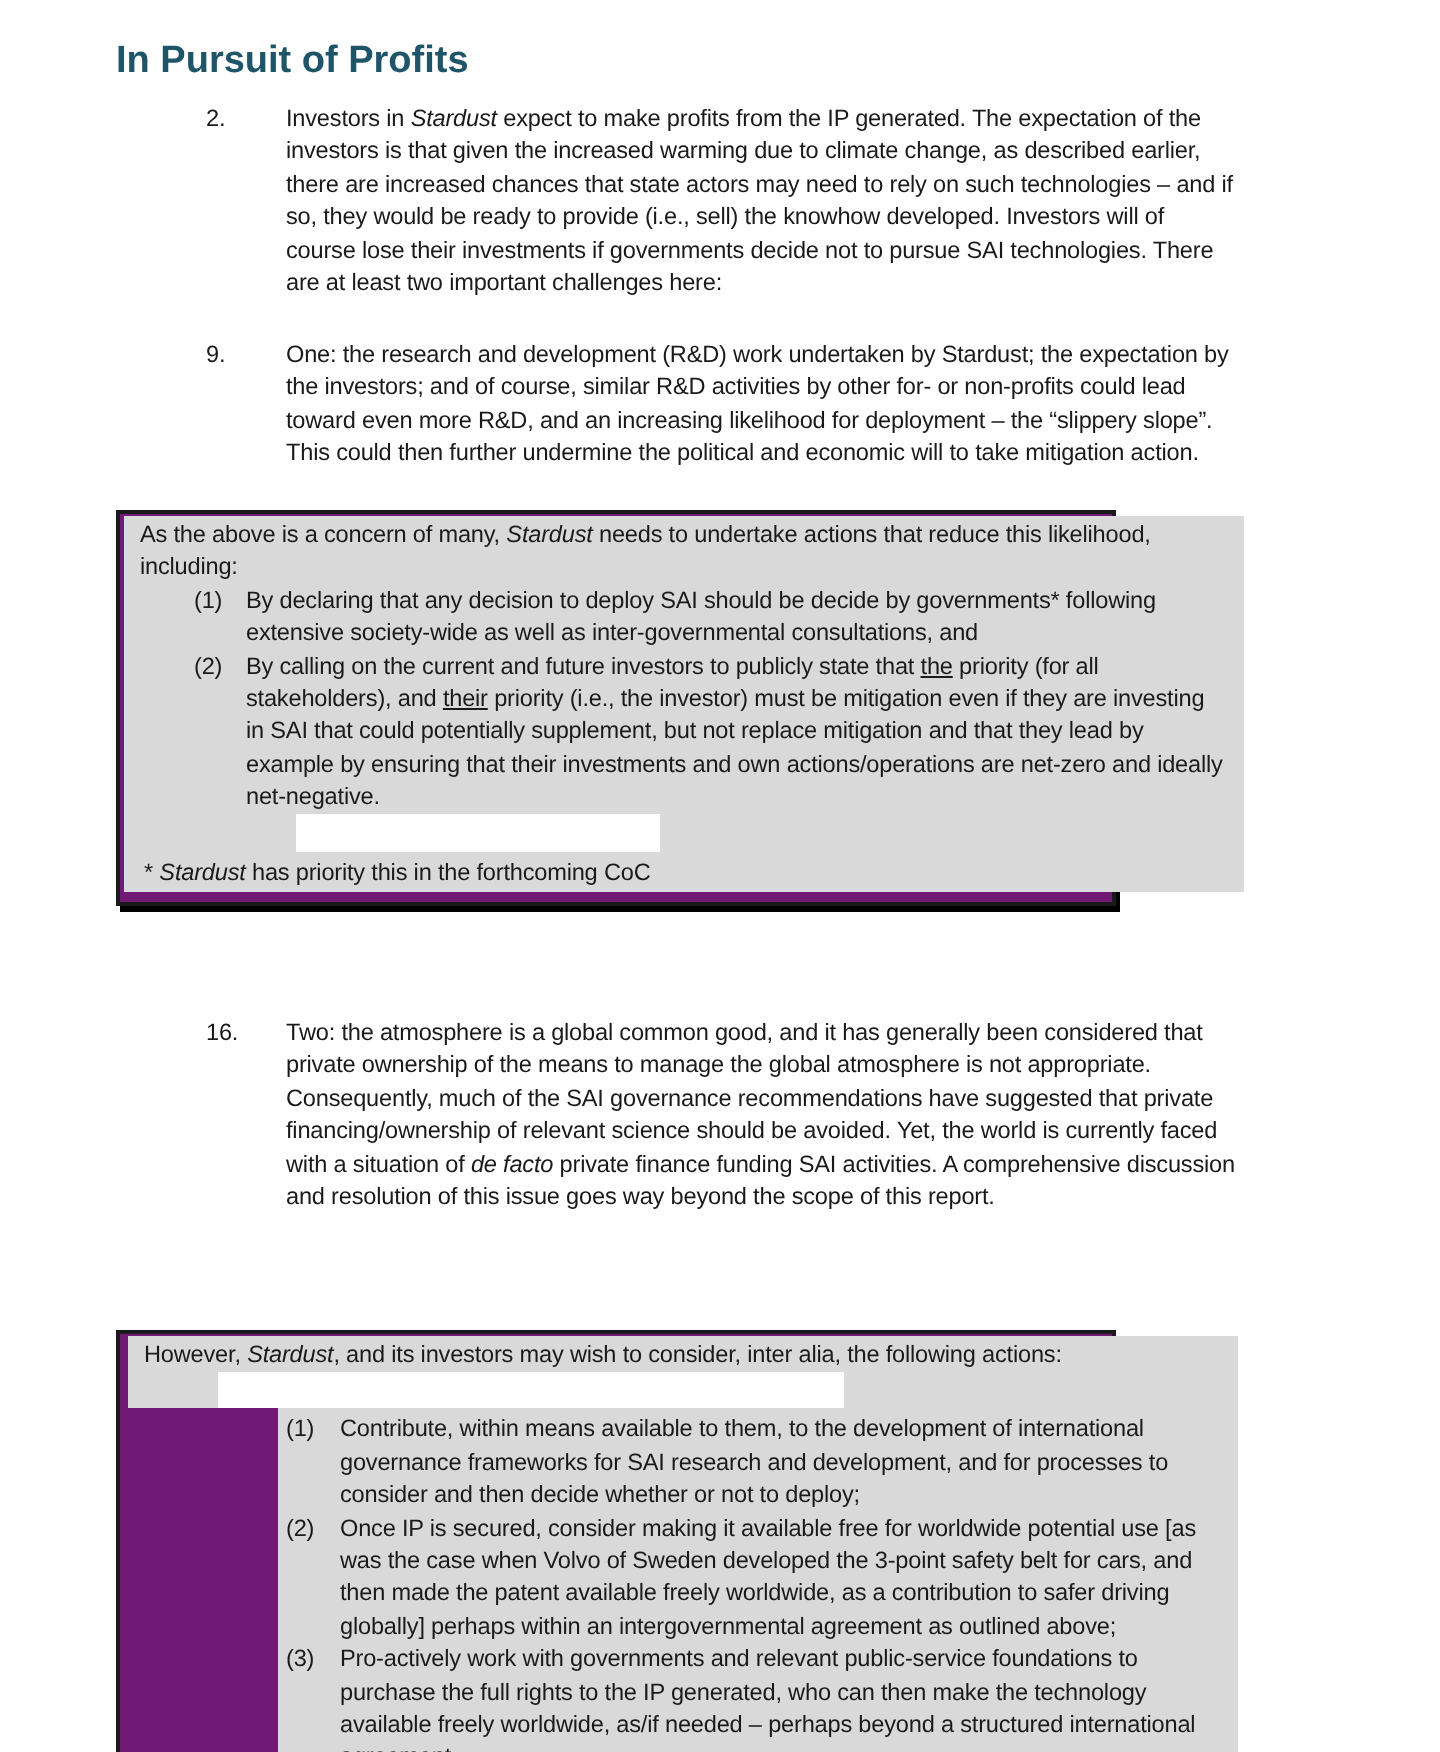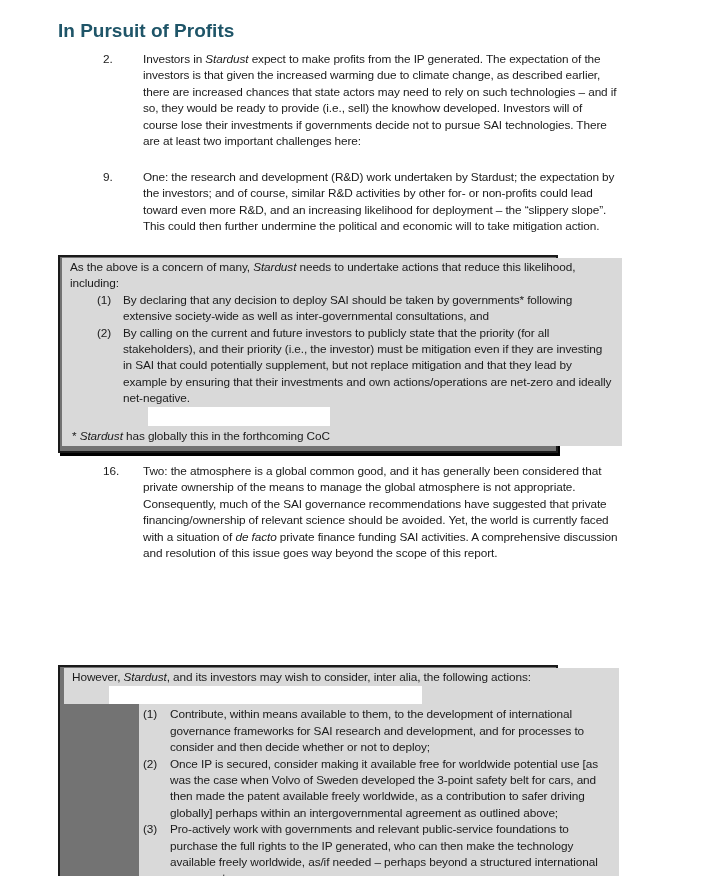--- a/index.html
+++ b/index.html
@@ -12,25 +12,25 @@
     position:absolute;left:58px;top:5px;
     font-size:19px;line-height:26px;font-weight:600;letter-spacing:0;
     color:#1f5568;
   }
   
   .para{position:absolute;left:103px;width:515px;display:flex;}
   .pnum{width:24px;flex-shrink:0;}
   .ptext{flex:1;margin-left:16px;}
   .p14{top:51px;}
   .p15{top:169px;}
-  .p16{top:463px;}
+  .p16{top:508px;}
   
   .sbox{
     position:absolute;left:58px;width:500px;box-sizing:border-box;
-    background:#737373;border:2px solid #1a1a1a;
+    background:#701a75;border:2px solid #1a1a1a;
     box-shadow:2px 3px 0 #000000;
   }
   .box1{top:255px;padding:1px 2px 5px 2px;}
   .box2{top:624px;padding:1px 2px 12px 2px;margin-top:41px;}
   .shade{background:#d9d9d9;}
   
   .b1-shade{width:560px;margin:0 auto;}
   .box-intro{padding:1px 8px 0 8px;}
   .b1-items{padding-left:35px;}
   .item{display:flex;}
@@ -44,21 +44,21 @@
   .footnote{padding:2px 8px 2px 10px;}
   
   .b2-intro{width:555px;box-sizing:border-box;margin-left:2px;background:#d9d9d9;padding:1px 8px;}
   .b2-gaprow{height:18px;display:flex;margin-left:2px;width:555px;background:#ffffff;}
   .b2-gaprow .g1{width:45px;}
   .b2-gaprow .w1{flex:1;background:#ffffff;}
   .b2-gaprow .g2{width:197px;}
   .b2-list{margin-left:77px;width:480px;box-sizing:border-box;background:#d9d9d9;padding:2px 8px 4px 0;}
   .b2-list .item-label{width:27px;padding-left:4px;box-sizing:content-box;}
   .seg-i{font-style:italic;}
-  .seg-u{}
+  .seg-u{text-decoration:underline;}
 </style>
 </head>
 <body>
 
 <div id="page">
 
   <h1 class="doc-title">In Pursuit of Profits</h1>
 
   <div class="para p14">
     <span class="pnum">2.</span>
@@ -69,33 +69,33 @@
     <span class="pnum">9.</span>
     <span class="ptext"><span>One: the research and development (R&amp;D) work undertaken by Stardust; the expectation by the investors; and of course, similar R&amp;D activities by other for- or non-profits could lead toward even more R&amp;D, and an increasing likelihood for deployment – the “slippery slope”. This could then further undermine the political and economic will to take mitigation action.</span></span>
   </div>
 
   <div class="sbox box1">
     <div class="b1-shade shade">
       <div class="box-intro"><span>As the above is a concern of many, </span><span class="seg-i">Stardust</span><span> needs to undertake actions that reduce this likelihood, including:</span></div>
       <div class="b1-items">
         <div class="item">
           <span class="item-label">(1)</span>
-          <span class="item-text"><span>By declaring that any decision to deploy SAI should be taken by governments* following extensive society-wide as well as inter-governmental consultations, and</span></span>
+          <span class="item-text"><span>By declaring that any decision to deploy SAI should be decide by governments* following extensive society-wide as well as inter-governmental consultations, and</span></span>
         </div>
         <div class="item">
           <span class="item-label">(2)</span>
           <span class="item-text"><span>By calling on the current and future investors to publicly state that </span><span class="seg-u">the</span><span> priority (for all stakeholders), and </span><span class="seg-u">their</span><span> priority (i.e., the investor) must be mitigation even if they are investing in SAI that could potentially supplement, but not replace mitigation and that they lead by example by ensuring that their investments and own actions/operations are net-zero and ideally net-negative.</span></span>
         </div>
       </div>
       <div class="b1-gaprow">
         <div class="g g1"></div>
         <div class="w1"></div>
         <div class="g g2"></div>
       </div>
-      <div class="footnote"><span>* </span><span class="seg-i">Stardust</span><span> has globally this in the forthcoming CoC</span></div>
+      <div class="footnote"><span>* </span><span class="seg-i">Stardust</span><span> has priority this in the forthcoming CoC</span></div>
     </div>
   </div>
 
   <div class="para p16">
     <span class="pnum">16.</span>
     <span class="ptext"><span>Two: the atmosphere is a global common good, and it has generally been considered that private ownership of the means to manage the global atmosphere is not appropriate. Consequently, much of the SAI governance recommendations have suggested that private financing/ownership of relevant science should be avoided. Yet, the world is currently faced with a situation of </span><span class="seg-i">de facto</span><span> private finance funding SAI activities. A comprehensive discussion and resolution of this issue goes way beyond the scope of this report.</span></span>
   </div>
 
   <div class="sbox box2">
     <div class="b2-intro"><span>However, </span><span class="seg-i">Stardust</span><span>, and its investors may wish to consider, inter alia, the following actions:</span></div>

